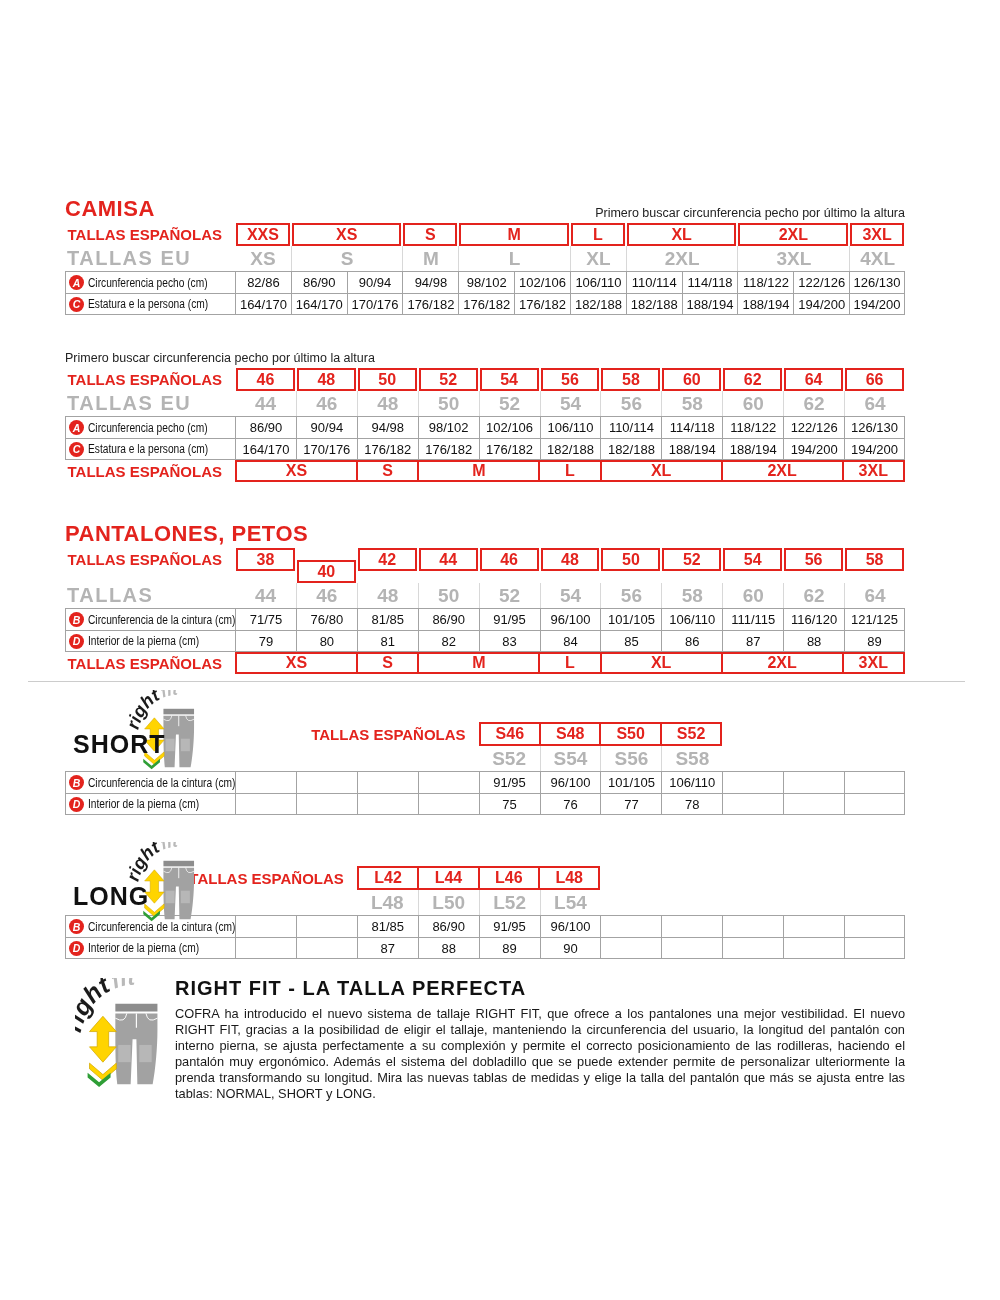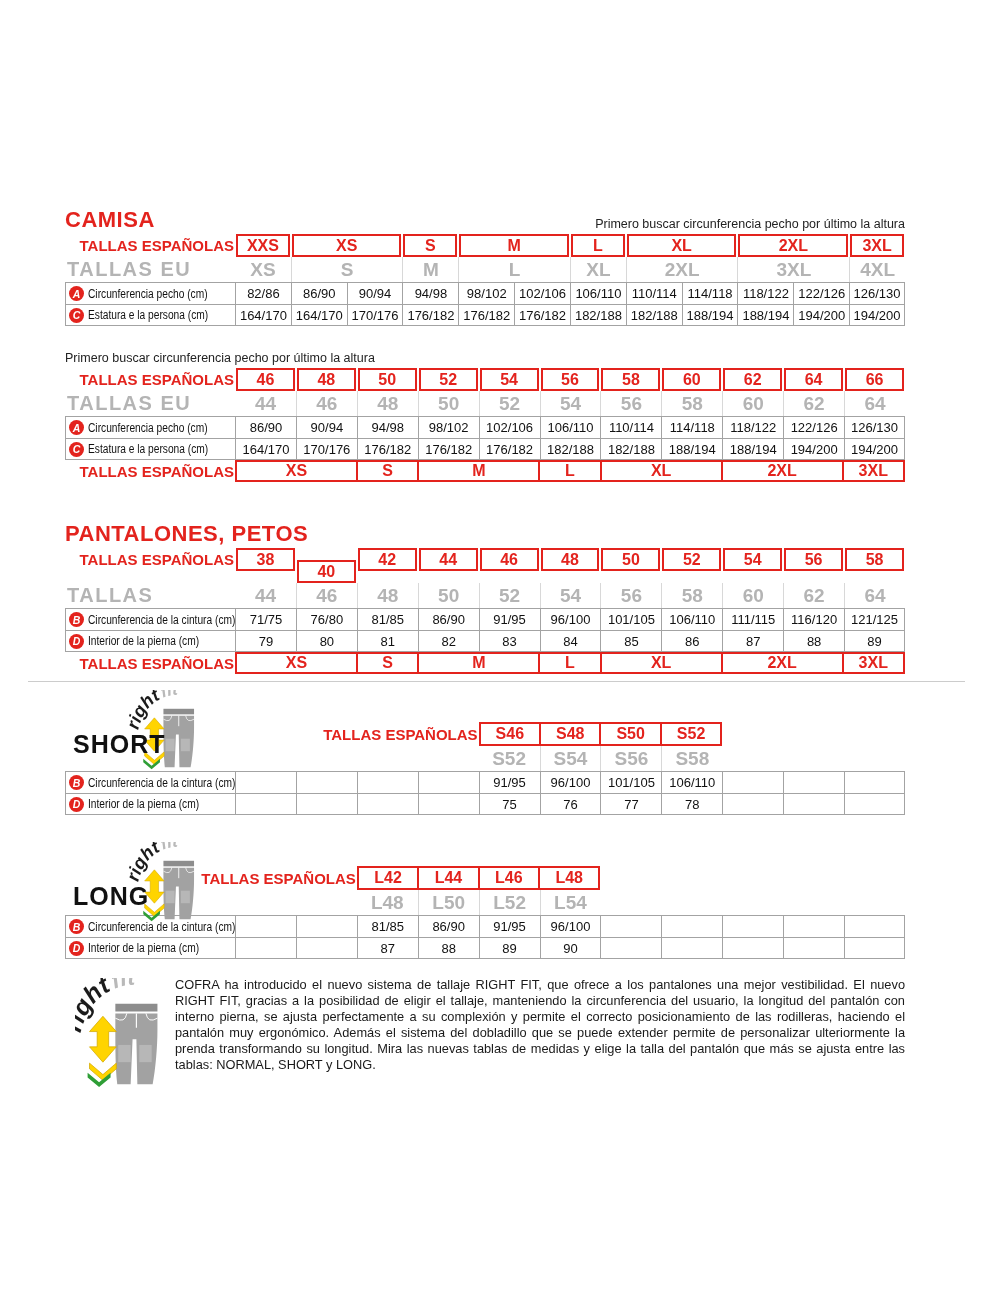--- a/index.html
+++ b/index.html
@@ -1,37 +1,37 @@
 <!DOCTYPE html>
 <html style="--red: #e3231d; --gray: #b4b4b4; --lg: #a3a3a3;"><head>
 <meta charset="utf-8">
 <style>
   html,body{margin:0;padding:0;background:#fff;}
   body{width:1000px;height:1300px;font-family:"Liberation Sans",sans-serif;position:relative;overflow:hidden;}
   .page{position:relative;width:1000px;height:1300px;background:#fff;}
   .sec{position:absolute;width:840px;left:65px;}
-  #sec-camisa{top:209px;}
+  #sec-camisa{top:198px;}
   #sec-cazadoras{top:343px;}
   #sec-pantalones{top:523px;}
   #sec-short{top:692px;height:130px;}
   #sec-long{top:852px;height:115px;}
   #sec-rightfit{top:974px;left:75px;width:830px;}
   .divider{position:absolute;left:28px;top:681px;width:937px;height:1px;background:#cccccc;}
 
   .sec-head{display:flex;justify-content:space-between;align-items:flex-end;height:24px;margin-bottom:1px;}
   .title{margin:0;font-size:22px;font-weight:bold;color:var(--red);letter-spacing:.5px;white-space:nowrap;}
   .note{font-size:12.5px;color:#222;margin-bottom:2px;white-space:nowrap;}
 
   .maintable,.fittable{display:grid;width:100%;}
   .cell{box-sizing:border-box;display:flex;align-items:center;justify-content:center;overflow:hidden;}
   .r-es{height:23px;}
   .r-eu{height:25px;}
   .r-bot{height:22px;}
   .fithead{height:24px;}
-  .lbl-es{justify-content:flex-end;padding-right:1px;color:var(--red);font-weight:bold;font-size:15px;white-space:nowrap;}
+  .lbl-es{justify-content:flex-end;padding-right:13px;color:var(--red);font-weight:bold;font-size:15px;white-space:nowrap;}
   .boxwrap{padding:0;}
   .redbox{width:100%;height:100%;margin:0 1px;border:2px solid var(--red);box-sizing:border-box;display:flex;align-items:center;justify-content:center;color:var(--red);font-weight:bold;font-size:16px;background:#fff;text-align:center;}
   .lbl-eu{justify-content:flex-start;color:var(--gray);font-weight:bold;font-size:20px;letter-spacing:1.5px;padding-left:2px;white-space:nowrap;}
   .graycell{color:var(--gray);font-weight:bold;font-size:19px;}
   .sep{border-left:1px solid #d8d8d8;}
   .dcell{height:22px;border-left:1px solid var(--lg);border-top:1px solid var(--lg);font-size:13px;color:#111;}
   .dcell.dend{border-right:1px solid var(--lg);}
   .dcell.dbot{border-bottom:1px solid var(--lg);}
   .dlabel{justify-content:flex-start;gap:4px;padding-left:3px;}
   .dlabtext{font-size:12px;white-space:nowrap;transform:scaleX(.85);transform-origin:0 50%;color:#111;}
@@ -433,20 +433,21 @@
         <div class="cell dcell dbot"></div>
         <div class="cell dcell dbot dend"></div>
       </div>
   </section>
 
   <section class="sec" id="sec-rightfit">
     <svg class="rf-logo">
         <use href="#logo-rightfit"></use>
       </svg>
     <div class="rf-body">
+      <h2>RIGHT FIT - LA TALLA PERFECTA</h2>
       <p>COFRA ha introducido el nuevo sistema de tallaje RIGHT FIT, que ofrece a los pantalones una mejor vestibilidad. El nuevo RIGHT FIT, gracias a la posibilidad de eligir el tallaje, manteniendo la circunferencia del usuario, la longitud del pantalón con interno pierna, se ajusta perfectamente a su complexión y permite el correcto posicionamiento de las rodilleras, haciendo el pantalón muy ergonómico. Además el sistema del dobladillo que se puede extender permite de personalizar ulteriormente la prenda transformando su longitud. Mira las nuevas tablas de medidas y elige la talla del pantalón que más se ajusta entre las tablas: NORMAL, SHORT y LONG.</p>
     </div>
   </section>
 
   <svg class="defs" aria-hidden="true">
     <defs>
       <symbol id="logo-rightfit" viewBox="0 0 100 115">
         <path id="logo-arc" d="M5,60 Q16,12 58,7 Q82,5 97,18" fill="none"></path>
         <g>
           <path d="M42,27 H86 V35 H42 Z" fill="#8d8d8d"></path>

